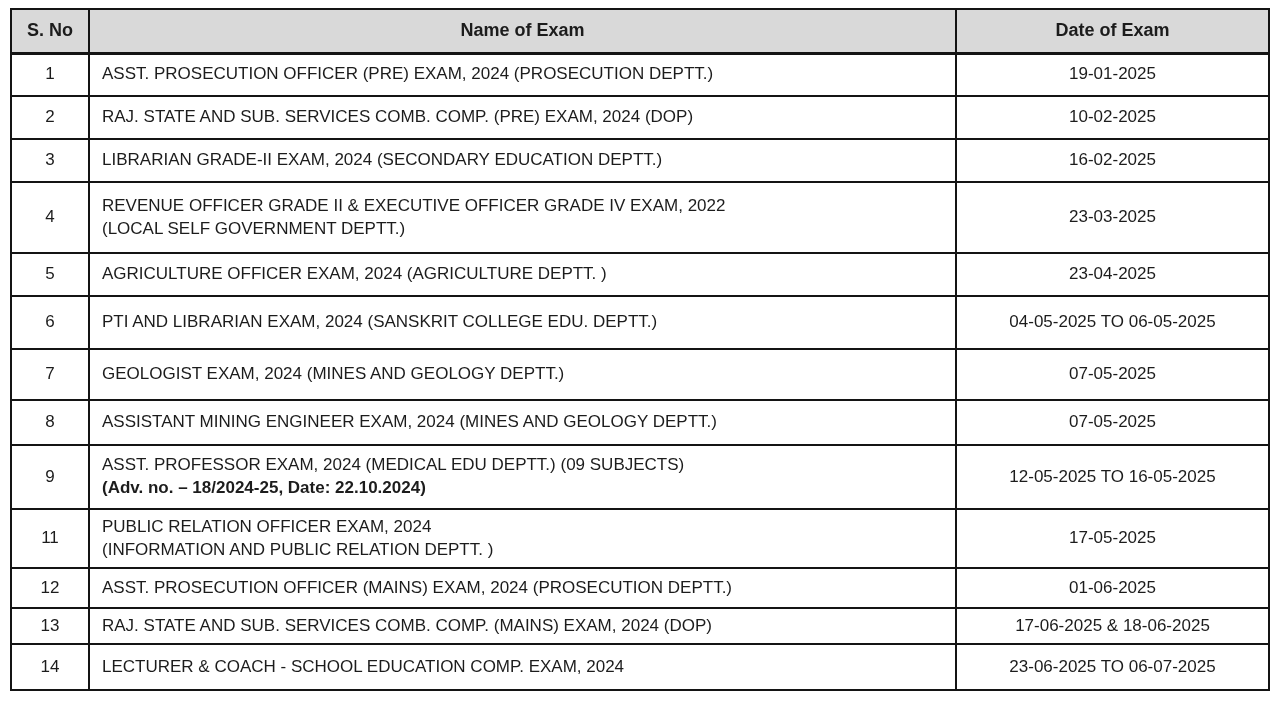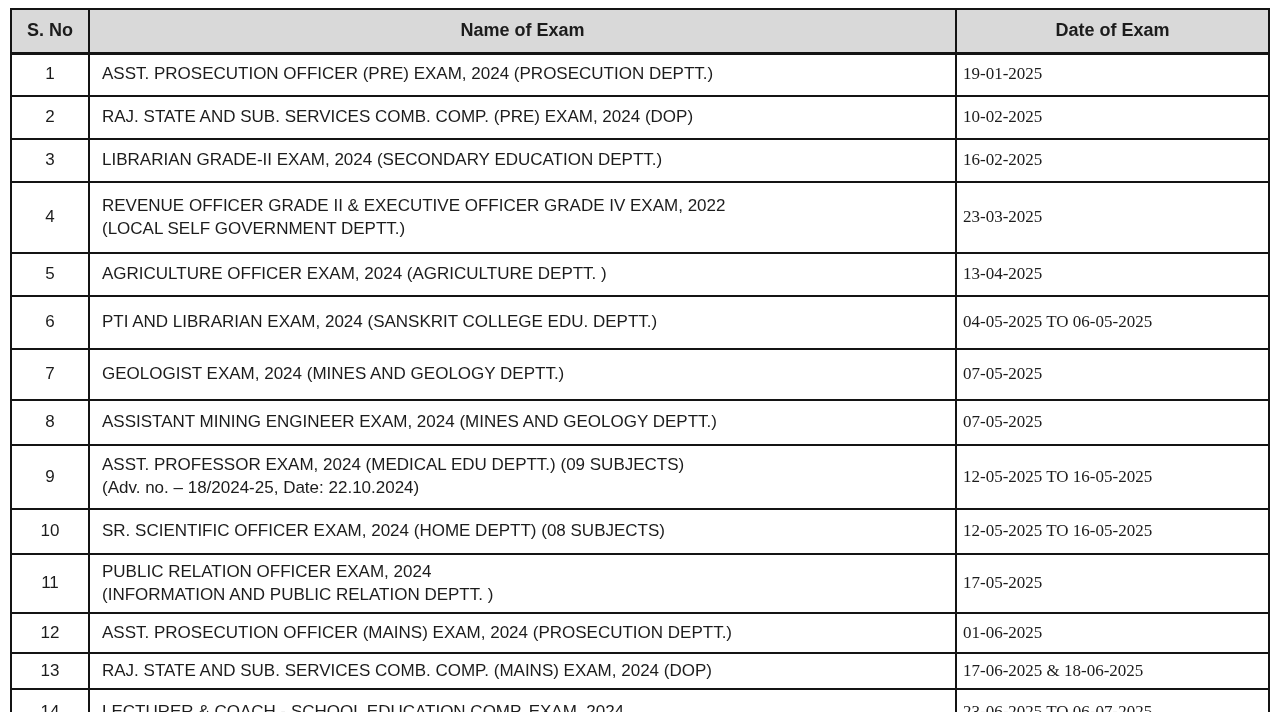--- a/index.html
+++ b/index.html
@@ -47,24 +47,24 @@
   }
   td.sno {
     text-align: center;
     padding: 0 4px;
   }
   td.name {
     text-align: left;
     padding: 4px 14px 4px 12px;
   }
   td.date {
+    text-align: center;
     padding: 0 6px;
-    font-family: Liberation Serif, serif;
   }
-  td.name .bold { font-weight: normal; }
+  td.name .bold { font-weight: bold; }
 </style>
 </head>
 <body>
 
 <div class="page">
   <table class="exam-table">
     <colgroup>
       <col class="c-sno">
       <col class="c-name">
       <col class="c-date">
@@ -104,21 +104,21 @@
             <div>REVENUE OFFICER GRADE II &amp; EXECUTIVE OFFICER GRADE IV EXAM, 2022</div>
             <div>(LOCAL SELF GOVERNMENT DEPTT.)</div>
           </td>
           <td class="date">23-03-2025</td>
         </tr>
         <tr style="height: 43px;">
           <td class="sno">5</td>
           <td class="name">
             <div>AGRICULTURE OFFICER EXAM, 2024 (AGRICULTURE DEPTT. )</div>
           </td>
-          <td class="date">13-04-2025</td>
+          <td class="date">23-04-2025</td>
         </tr>
         <tr style="height: 53px;">
           <td class="sno">6</td>
           <td class="name">
             <div>PTI AND LIBRARIAN EXAM, 2024 (SANSKRIT COLLEGE EDU. DEPTT.)</div>
           </td>
           <td class="date">04-05-2025 TO 06-05-2025</td>
         </tr>
         <tr style="height: 51px;">
           <td class="sno">7</td>
@@ -132,27 +132,20 @@
           <td class="name">
             <div>ASSISTANT MINING ENGINEER EXAM, 2024 (MINES AND GEOLOGY DEPTT.)</div>
           </td>
           <td class="date">07-05-2025</td>
         </tr>
         <tr style="height: 64px;">
           <td class="sno">9</td>
           <td class="name">
             <div>ASST. PROFESSOR EXAM, 2024 (MEDICAL EDU DEPTT.)  (09 SUBJECTS)</div>
             <div class="bold">(Adv. no. – 18/2024-25, Date: 22.10.2024)</div>
-          </td>
-          <td class="date">12-05-2025 TO 16-05-2025</td>
-        </tr>
-        <tr style="height: 45px;">
-          <td class="sno">10</td>
-          <td class="name">
-            <div>SR. SCIENTIFIC OFFICER EXAM, 2024  (HOME DEPTT) (08 SUBJECTS)</div>
           </td>
           <td class="date">12-05-2025 TO 16-05-2025</td>
         </tr>
         <tr style="height: 59px;">
           <td class="sno">11</td>
           <td class="name">
             <div>PUBLIC RELATION OFFICER EXAM, 2024</div>
             <div>(INFORMATION AND PUBLIC RELATION DEPTT. )</div>
           </td>
           <td class="date">17-05-2025</td>

